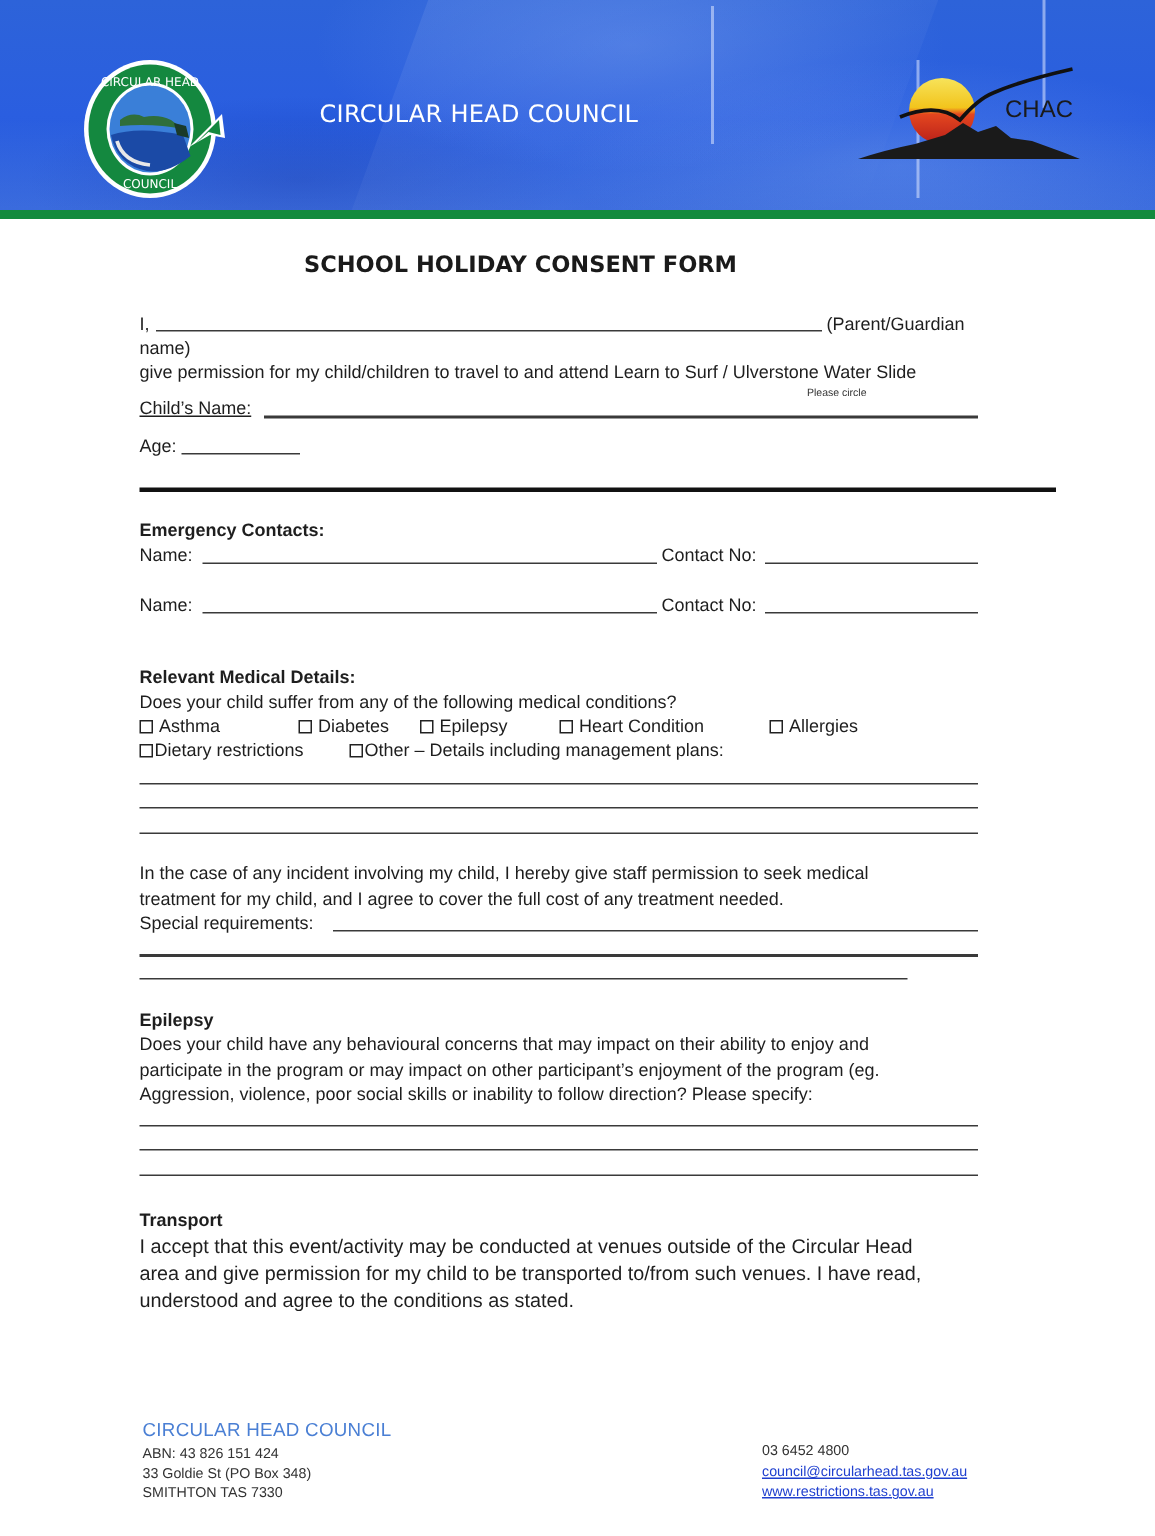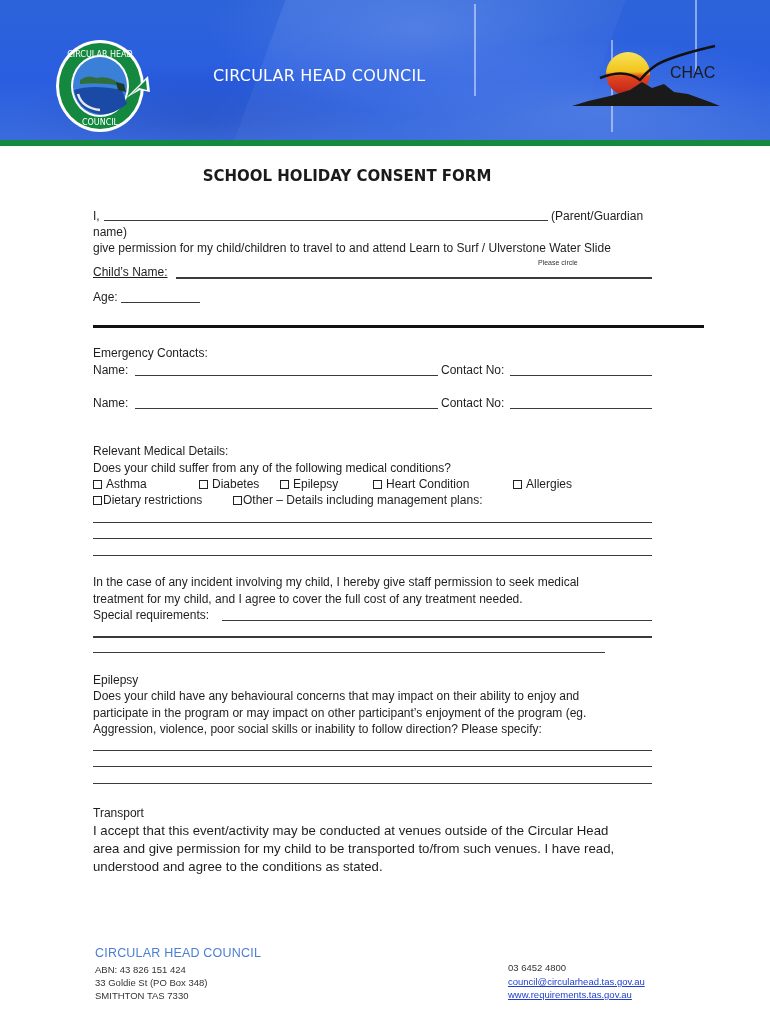--- a/index.html
+++ b/index.html
@@ -29,21 +29,21 @@
     font-family: "DejaVu Sans", sans-serif; font-size: 16px; letter-spacing: 0.2px;
   }
   .logo-right { position: absolute; left: 570px; top: 44px; width: 160px; height: 66px; }
 
   
   .form-title {
     position: absolute; left: 0; width: 694px; top: 167px; text-align: center;
     font-family: "DejaVu Sans", sans-serif; font-weight: bold; font-size: 15px; color: #1a1a1a;
   }
   .t { position: absolute; font-size: 12px; line-height: 14px; white-space: nowrap; color: #1e1e1e; }
-  .b { font-weight: normal; }
+  .b { font-weight: bold; }
   .small { font-size: 7px; color: #333; }
   .line { position: absolute; height: 1px; background: #3a3a3a; }
   .thick { position: absolute; height: 3px; background: #111; }
 
   .cb { display: inline-block; width: 9px; height: 9px; border: 1px solid #222; margin-right: 4px; vertical-align: -1px; }
 
   .footer-title { position: absolute; left: 95px; top: 946px; font-size: 12.5px; color: #4a7fd4; letter-spacing: 0.2px; }
   .ft { position: absolute; font-size: 9.5px; line-height: 13px; color: #333; white-space: nowrap; }
   .link { color: #1f3fcf; text-decoration: underline; }
 </style>
@@ -152,13 +152,13 @@
 <div class="t" style="left:93px;top:841px;font-size:13.2px;line-height:16px;">area and give permission for my child to be transported to/from such venues.  I have read,</div>
 <div class="t" style="left:93px;top:859px;font-size:13.2px;line-height:16px;">understood and agree to the conditions as stated.</div>
 
 <div class="footer-title">CIRCULAR HEAD COUNCIL</div>
 <div class="ft" style="left:95px;top:963px;">ABN: 43 826 151 424</div>
 <div class="ft" style="left:95px;top:976px;">33 Goldie St (PO Box 348)</div>
 <div class="ft" style="left:95px;top:989px;">SMITHTON TAS 7330</div>
 
 <div class="ft" style="left:508px;top:961px;">03 6452 4800</div>
 <div class="ft link" style="left:508px;top:975px;">council@circularhead.tas.gov.au</div>
-<div class="ft link" style="left:508px;top:988px;">www.requirements.tas.gov.au</div>
+<div class="ft link" style="left:508px;top:988px;">www.restrictions.tas.gov.au</div>
 
 </body></html>

